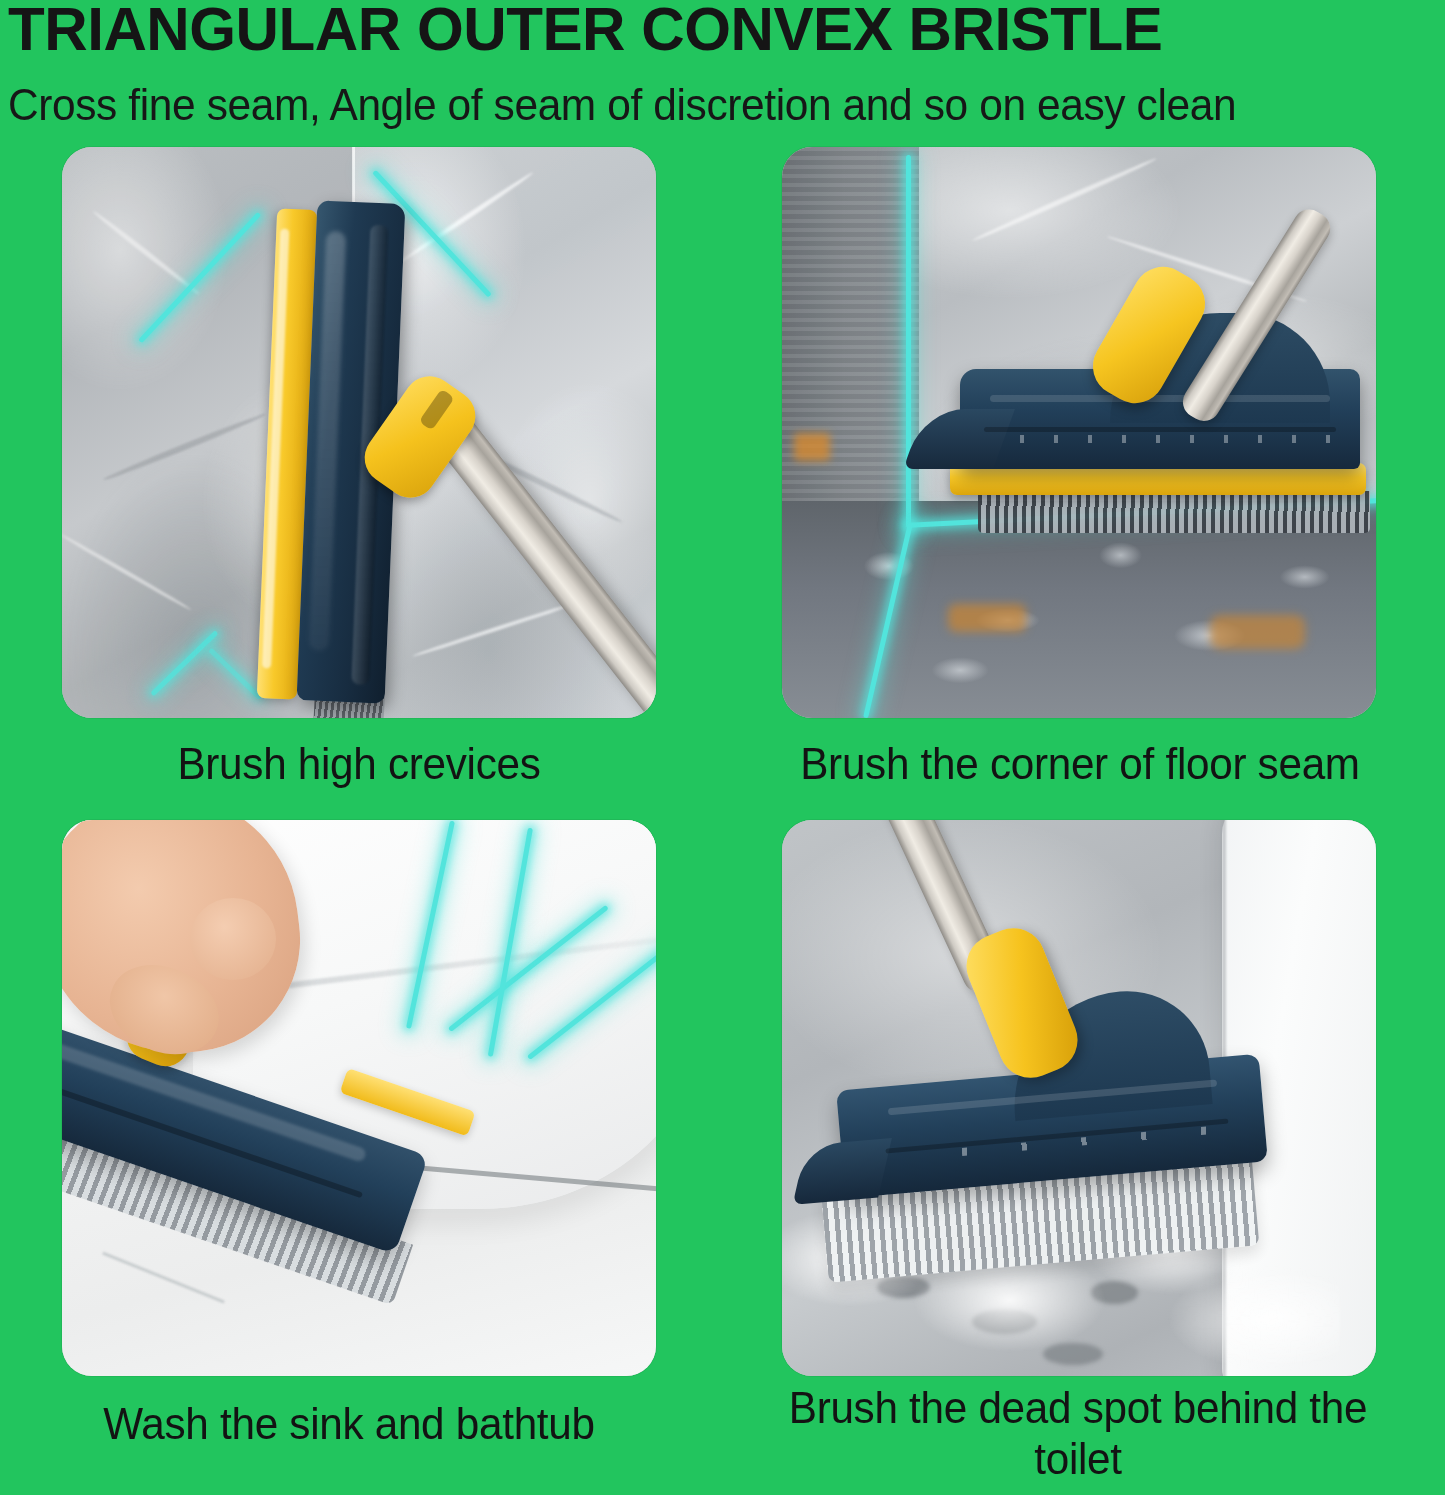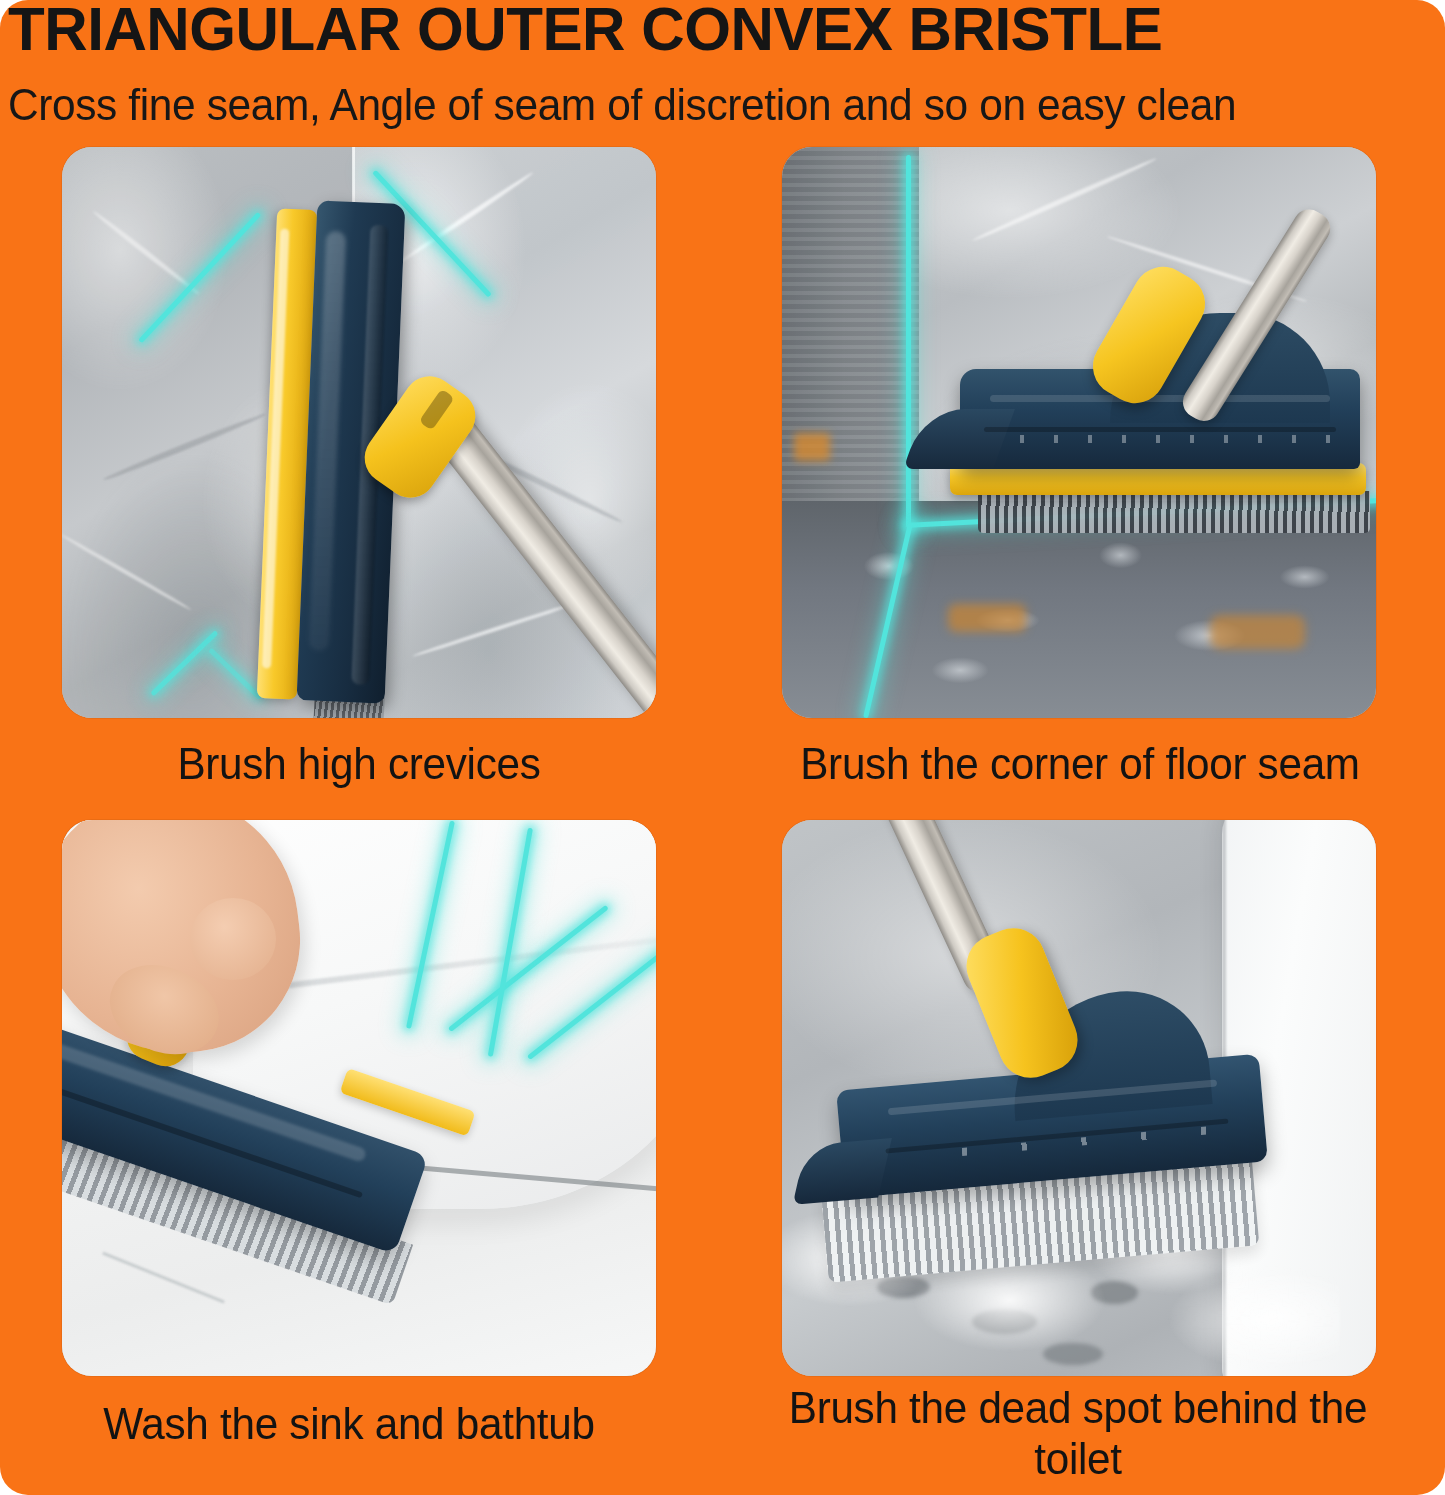--- a/index.html
+++ b/index.html
@@ -1,21 +1,21 @@
 <!DOCTYPE html>
 <html><head>
 <meta charset="utf-8">
 <style>
   html,body{margin:0;padding:0;background:#ffffff;}
   body{
     width:1445px;height:1495px;
     font-family:"Liberation Sans","DejaVu Sans",sans-serif;
     color:#111;overflow:hidden;position:relative;
   }
-  .page{position:absolute;inset:0;background:#f97316;border-radius:28px;}
+  .page{position:absolute;inset:0;background:#22c55e;}
 
   
   .title{
     position:absolute;left:8px;top:-6px;width:1437px;
     font-size:62px;font-weight:bold;letter-spacing:-0.5px;
     transform:scaleX(0.97);transform-origin:left top;
     color:#151515;white-space:nowrap;line-height:1.12;
   }
   .subtitle{
     position:absolute;left:8px;top:80px;width:1437px;

